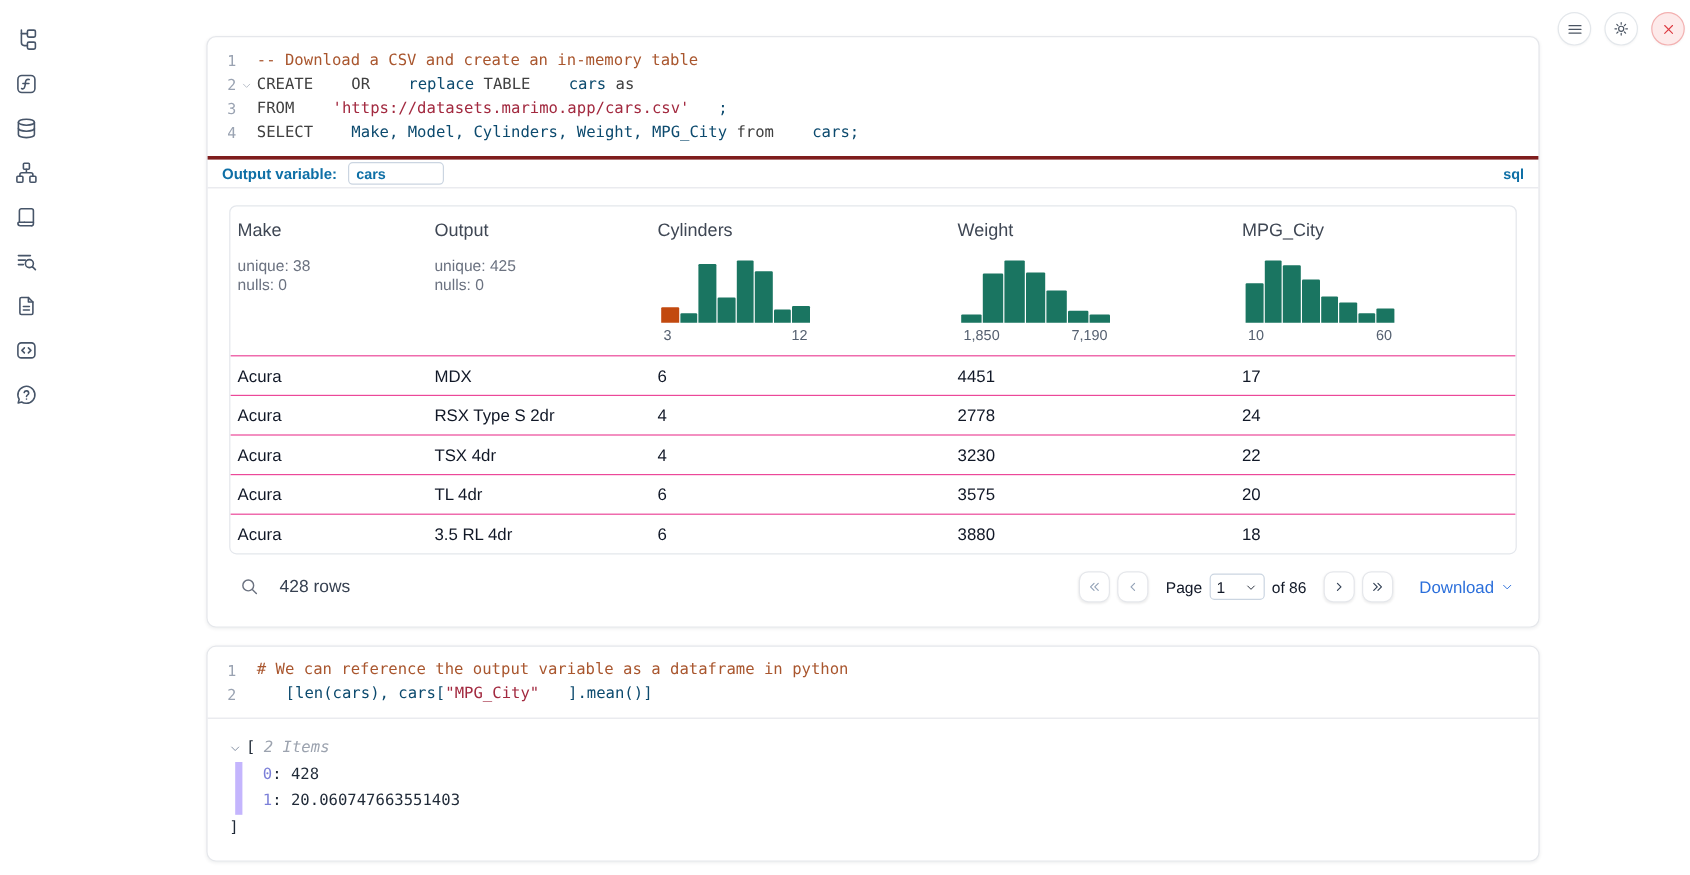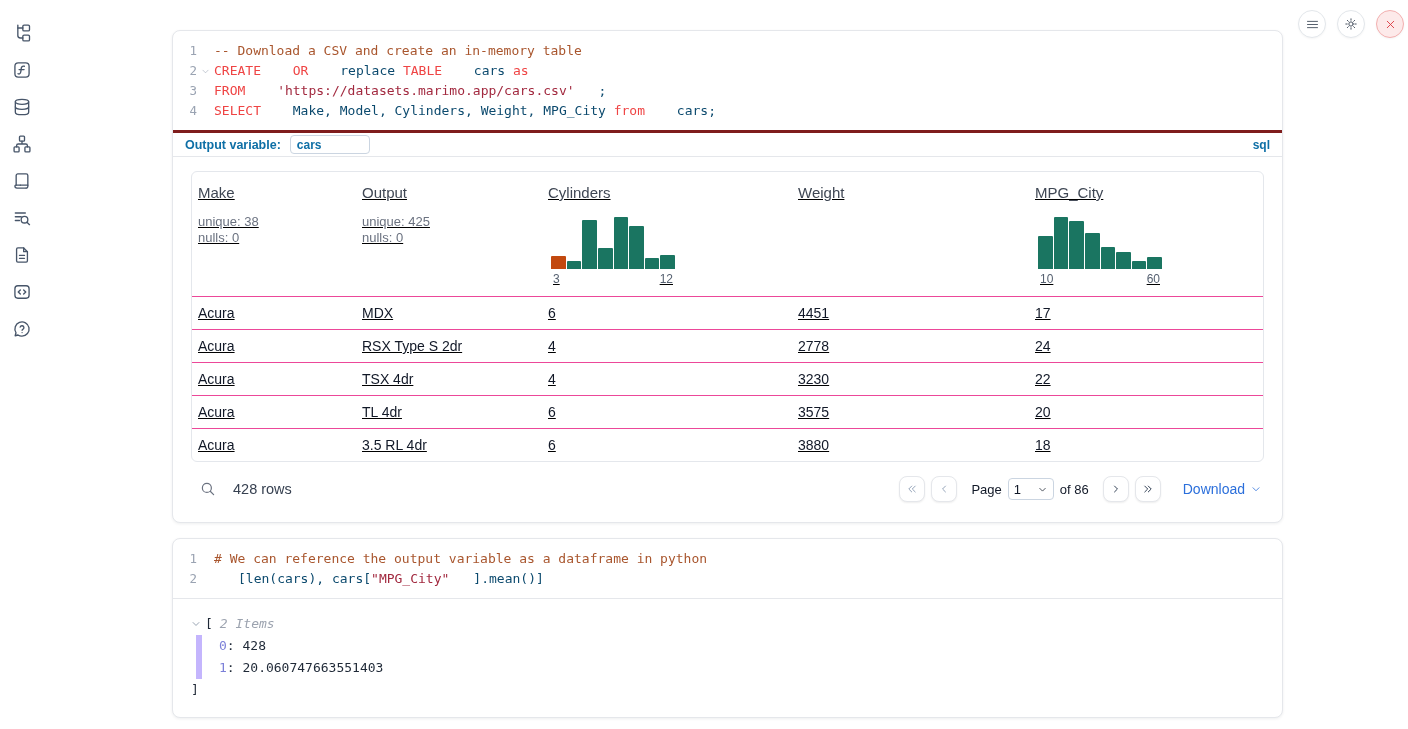--- a/index.html
+++ b/index.html
@@ -30,40 +30,40 @@
   .cell + .cell { margin-top:15px; }
 
   
   .editor { padding:10px 0 9px; font-family:"DejaVu Sans Mono", monospace;
             font-size:13px; line-height:20px; }
   .code-line { display:flex; }
   .gutter { width:24px; flex:none; text-align:right; color:#9aa3b2; font-size:12.5px; }
   .fold { width:17px; flex:none; display:flex; align-items:center; justify-content:center; }
   .fold svg { stroke:#9aa3b2; fill:none; stroke-width:1.5; stroke-linecap:round; }
   .code { white-space:pre; color:#1b2430; }
-  .t-kw  { color:#ef4444; }
+  .t-kw  { color:#404040; }
   .t-cmt { color:#a9562e; }
   .t-str { color:#a2293f; }
   .t-txt { color:#0c4a6e;padding-left:24px; }
 
   
   .outvar-row { border-top:3px solid #7f1d1d; display:flex; align-items:center;
                 height:26px; padding:0 12px; gap:9px; }
   .outvar-label { color:#0e6fa6; font-weight:bold; font-size:12.5px; }
   .outvar-input { width:80px; height:19px; border:1px solid #cbd5e1; border-radius:4px;
                   padding:0 6px; color:#0e6fa6; font-weight:bold; font-size:12px;
                   font-family:"Liberation Sans", sans-serif; outline:none; }
   .lang-badge { margin-left:auto; color:#0e6fa6; font-weight:bold; font-size:12px; }
 
   
   .cell-output { border-top:1px solid #e5e7eb; padding:14px 18px 16px; }
 
   
   .data-table { border:1px solid #e4e7ec; border-radius:6px; overflow:hidden; }
-  .thead, .tr { display:grid; grid-template-columns:164px 186px 250px 237px 1fr;text-decoration:underline; }
+  .thead, .tr { display:grid; grid-template-columns:164px 186px 250px 237px 1fr; }
   .th { min-height:124px; padding:12px 6px 10px; display:flex; flex-direction:column; }
   .col-title { font-size:15px; color:#3f4754; cursor:pointer; }
   .col-stats { margin-top:13px; font-size:13px; color:#6b7280; line-height:16px; }
   .hist { margin-top:auto; width:124px; margin-left:3px; }
   .hist-bars { display:flex; align-items:flex-end; height:52px; gap:1px; }
   .hist-bar { flex:1; border-radius:1px 1px 0 0; }
   .hist-labels { display:flex; justify-content:space-between; font-size:12px;
                  color:#556070; margin-top:3px; padding:0 2px; }
   .tr { border-top:1px solid #ec4899; height:33px; align-items:center; }
   .td { padding-left:6px; font-size:14px; color:#111827; }
@@ -260,20 +260,35 @@
                     <div class="hist-bar" style="height: 14px; background: rgb(26, 117, 97);"></div>
                   </div>
                   <div class="hist-labels">
                     <span>3</span>
                     <span>12</span>
                   </div>
                 </div>
               </div>
               <div class="th">
                 <div class="col-title">Weight</div>
+                <div class="hist">
+                  <div class="hist-bars">
+                    <div class="hist-bar" style="height: 7px; background: rgb(26, 117, 97);"></div>
+                    <div class="hist-bar" style="height: 41px; background: rgb(26, 117, 97);"></div>
+                    <div class="hist-bar" style="height: 52px; background: rgb(26, 117, 97);"></div>
+                    <div class="hist-bar" style="height: 42px; background: rgb(26, 117, 97);"></div>
+                    <div class="hist-bar" style="height: 27px; background: rgb(26, 117, 97);"></div>
+                    <div class="hist-bar" style="height: 10px; background: rgb(26, 117, 97);"></div>
+                    <div class="hist-bar" style="height: 7px; background: rgb(26, 117, 97);"></div>
+                  </div>
+                  <div class="hist-labels">
+                    <span>1,850</span>
+                    <span>7,190</span>
+                  </div>
+                </div>
               </div>
               <div class="th">
                 <div class="col-title">MPG_City</div>
                 <div class="hist">
                   <div class="hist-bars">
                     <div class="hist-bar" style="height: 33px; background: rgb(26, 117, 97);"></div>
                     <div class="hist-bar" style="height: 52px; background: rgb(26, 117, 97);"></div>
                     <div class="hist-bar" style="height: 48px; background: rgb(26, 117, 97);"></div>
                     <div class="hist-bar" style="height: 36px; background: rgb(26, 117, 97);"></div>
                     <div class="hist-bar" style="height: 22px; background: rgb(26, 117, 97);"></div>

